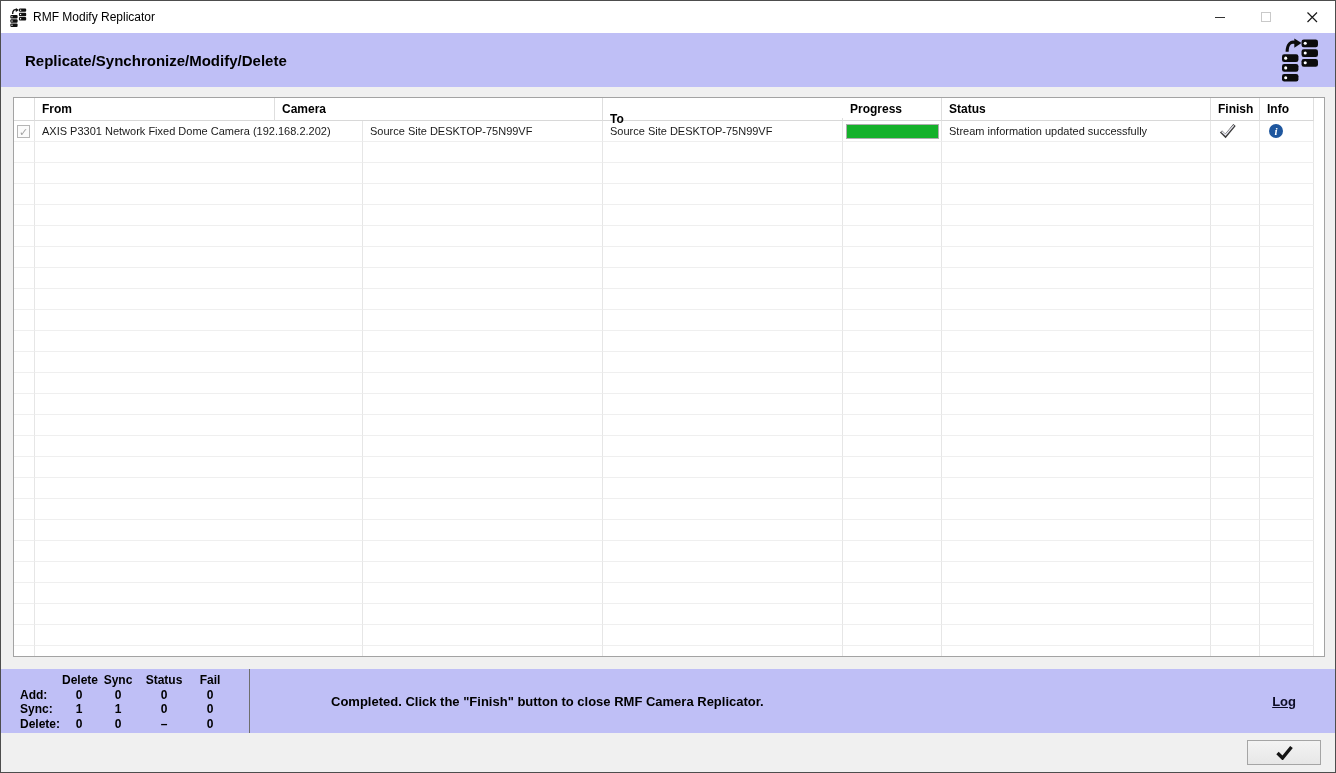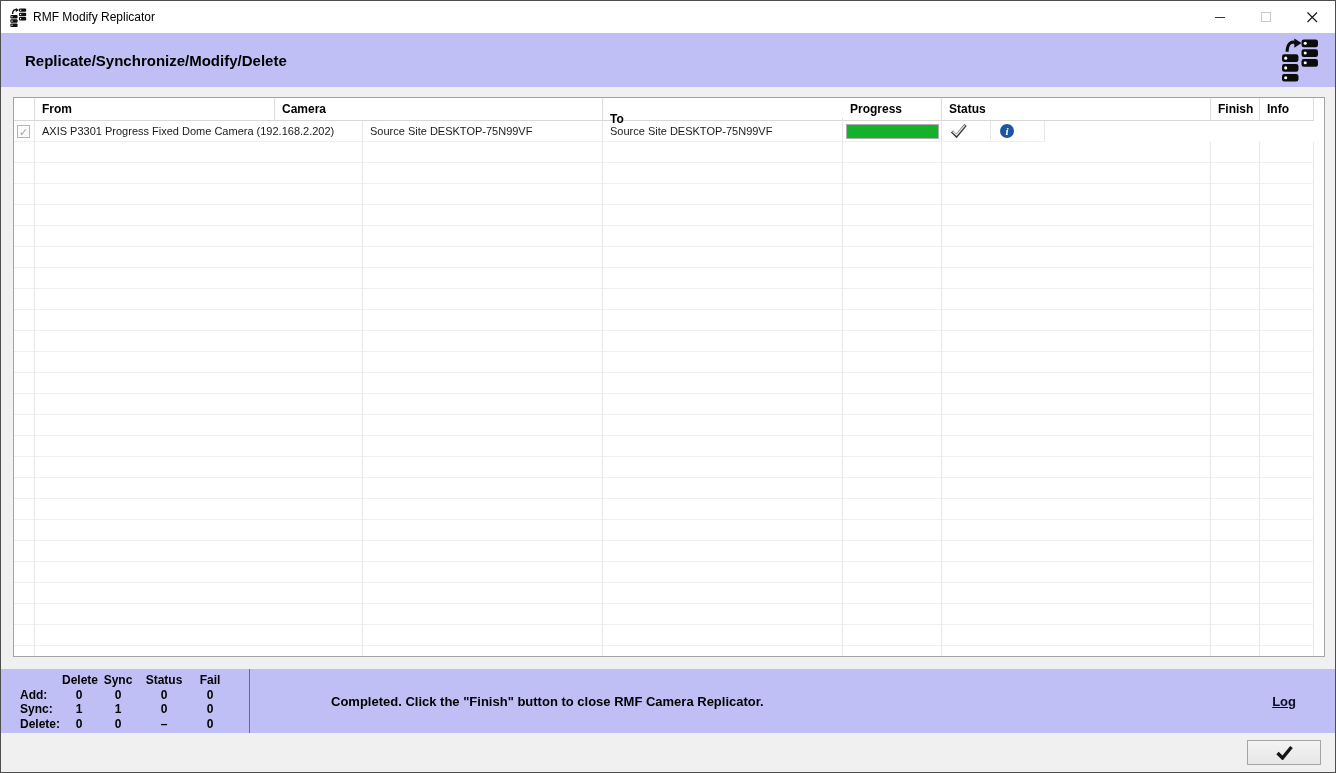--- a/index.html
+++ b/index.html
@@ -130,28 +130,29 @@
         <div class="tcell " style="width: 269px;">Status</div>
         <div class="tcell " style="width: 49px;">Finish</div>
         <div class="tcell " style="width: 54px;">Info</div>
         <div class="tcell filler" style="width: 10px;"></div>
       </div>
     <div id="tbodyRows">
         <div class="trow body-row">
           <div class="tcell nopad" style="width: 21px;">
             <div class="checkbox">✓</div>
           </div>
-          <div class="tcell " style="width: 328px;">AXIS P3301 Progress Fixed Dome Camera (192.168.2.202)</div>
+          <div class="tcell " style="width: 328px;">AXIS P3301 Network Fixed Dome Camera (192.168.2.202)</div>
           <div class="tcell " style="width: 240px;">Source Site DESKTOP-75N99VF</div>
           <div class="tcell " style="width: 240px;">Source Site DESKTOP-75N99VF</div>
           <div class="tcell nopad" style="width: 99px;">
             <div class="progress-track">
               <div class="progress-fill" style="width: 100%;"></div>
             </div>
           </div>
+          <div class="tcell " style="width: 269px;">Stream information updated successfully</div>
           <div class="tcell " style="width: 49px;">
             <svg width="19" height="16" viewBox="0 0 19 16">
               <path d="M3 8.5 L7.5 13 L16.5 2" stroke="#3c3c3c" stroke-width="3.1" fill="none"></path>
               <path d="M3.6 8.5 L7.5 12 L15.8 2.4" stroke="#e9e9f2" stroke-width="1.3" fill="none"></path>
             </svg>
           </div>
           <div class="tcell " style="width: 54px;">
             <div class="info-badge">i</div>
           </div>
           <div class="tcell filler" style="width: 10px;"></div>

